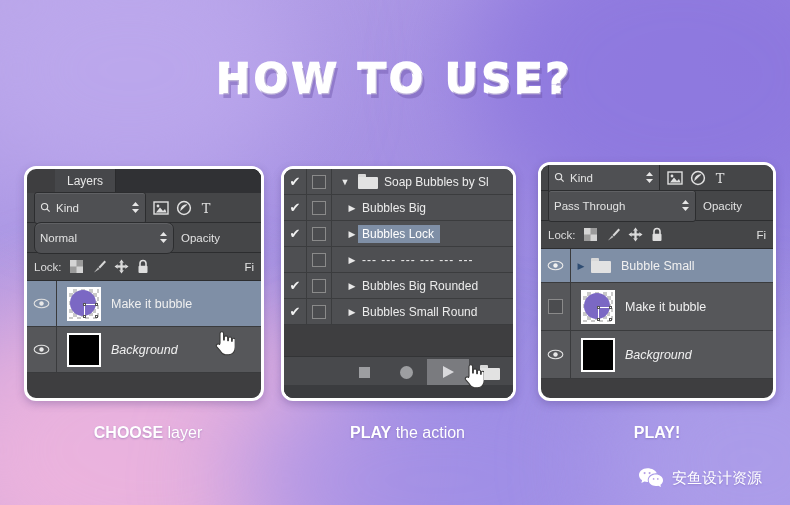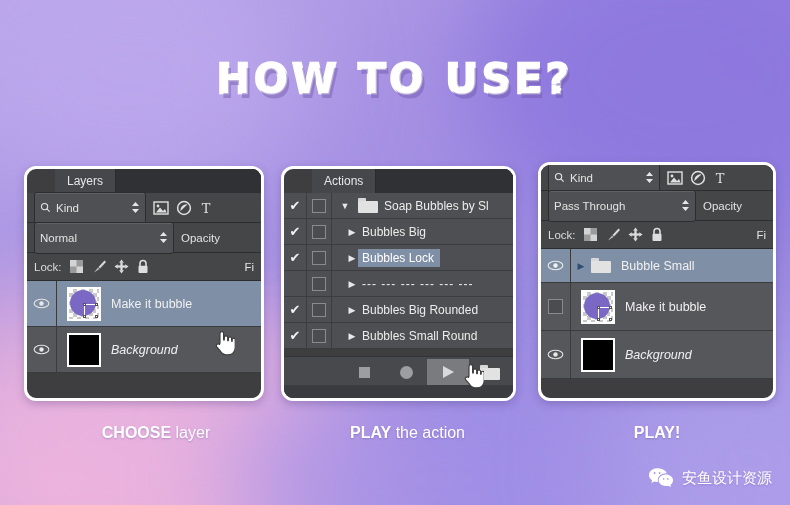--- a/index.html
+++ b/index.html
@@ -80,21 +80,21 @@
     height: 32px; background: #4f5053;
     border: 1px solid #2c2d2f; border-radius: 3px;
     display: flex; align-items: center; gap: 5px;
     padding: 8px 5px; color: #e2e2e2; font-size: 11.5px;
     box-shadow: inset 0 1px 0 rgba(255,255,255,0.10);
   }
   .ctrl .spinner { margin-left: auto; display: flex; flex-direction: column; gap: 1px; }
   .ctrl .lbl { white-space: nowrap; }
 
   .kind-ctrl { width: 112px; }
-  .blend-ctrl { width: 140px; }
+  .blend-ctrl { width: 140px; border-radius: 7px; }
   .blend-ctrl-3 { width: 148px; }
 
   .icon { display: inline-flex; align-items: center; justify-content: center; }
 
   .blendbar { height: 30px; background: #454648; border-bottom: 1px solid #2c2d2f; }
   .lockbar  { height: 28px; background: #454648; border-bottom: 1px solid #2c2d2f; font-size: 11.5px; }
 
   .opacity-lbl { color: #e2e2e2; font-size: 11.5px; white-space: nowrap; }
   .fill-lbl { margin-left: auto; color: #e2e2e2; white-space: nowrap; }
 
@@ -181,27 +181,27 @@
   .cursor { position: absolute; width: 22px; height: 28px; pointer-events: none; }
 
   
   .caption {
     position: absolute; top: 424px; text-align: center;
     font-size: 16px; color: #ffffff; white-space: nowrap;
     text-shadow: 0 1px 2px rgba(90,70,150,0.35);
   }
   .caption .strong { font-weight: 700; }
   .caption .light  { font-weight: 400; }
-  #cap1 { left: 36px;  width: 240px; }
+  #cap1 { left: 28px;  width: 240px; }
   #cap2 { left: 290px; width: 235px; }
   #cap3 { left: 538px; width: 238px; }
 
   
   #watermark {
-    position: absolute; right: 18px; bottom: 16px;
+    position: absolute; right: 28px; bottom: 16px;
     display: flex; align-items: center; gap: 8px;
     color: #ffffff; font-size: 15px;
     font-family: "DejaVu Sans", sans-serif;
     text-shadow: 0 1px 2px rgba(90,70,150,0.30);
   }
 </style>
 </head>
 <body>
 
 <div id="stage">
@@ -334,24 +334,20 @@
       </div>
       <div class="thumb-cell">
         <div class="thumb black"></div>
       </div>
       <div class="layer-name italic">Background</div>
     </div>
   </div>
 
   <div id="panel2" class="panel">
 
-    <div class="tabbar">
-      <div class="tab">Actions</div>
-      <div class="tabrest"></div>
-    </div>
 
     <div class="act-row">
       <div class="act-check">✔</div>
       <div class="act-box">
           <span class="checkbox-empty"></span>
         </div>
       <div class="act-arrow">▼</div>
       <div class="act-folder">
         <span class="folder-ico">
             <span class="tabp"></span>

